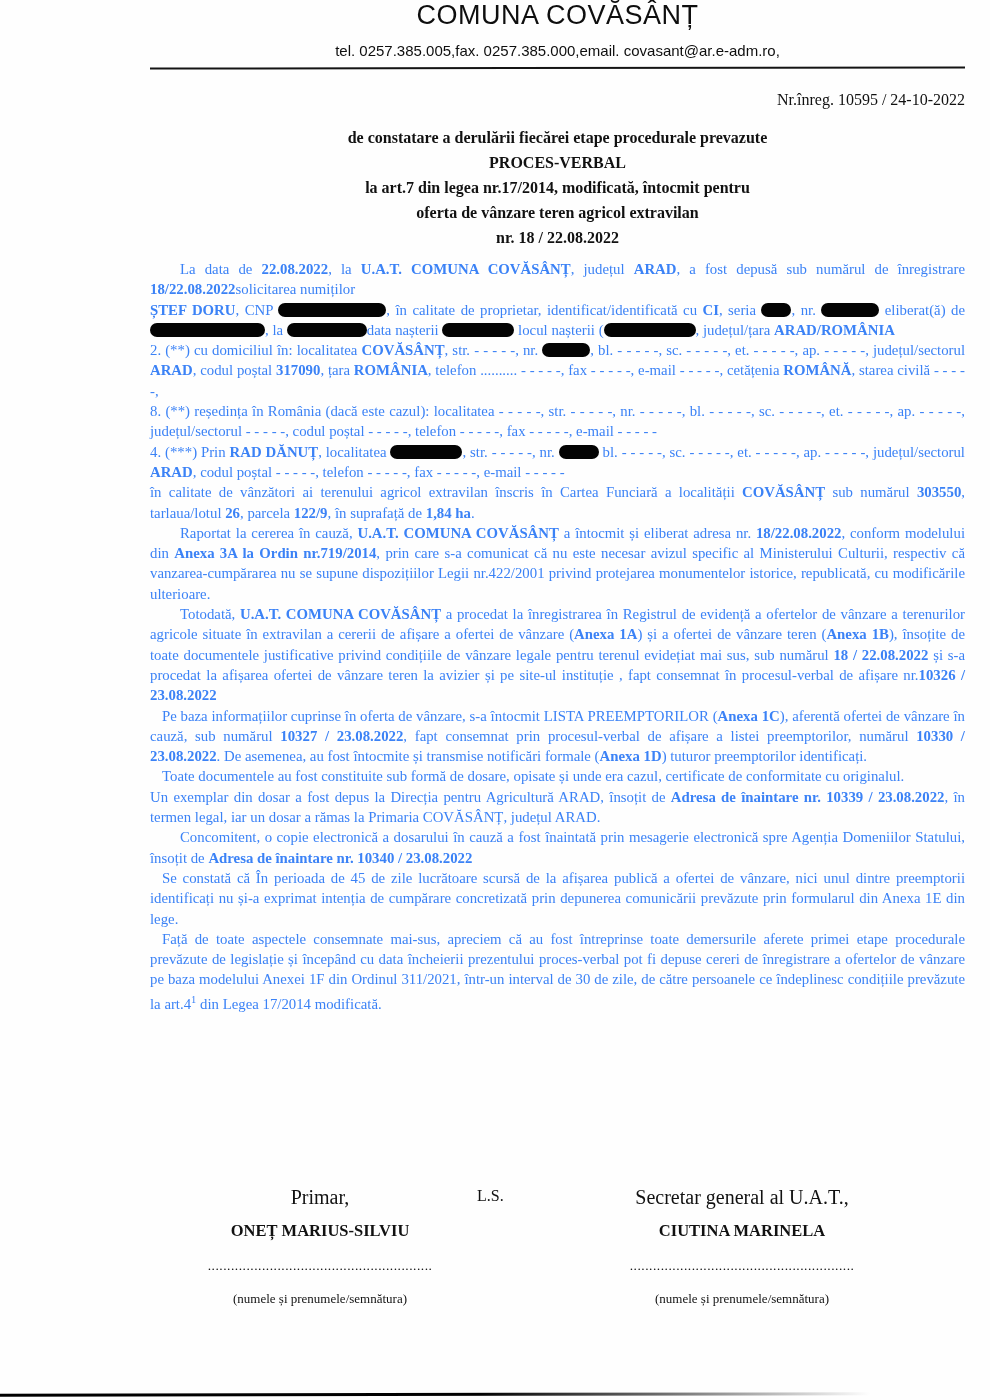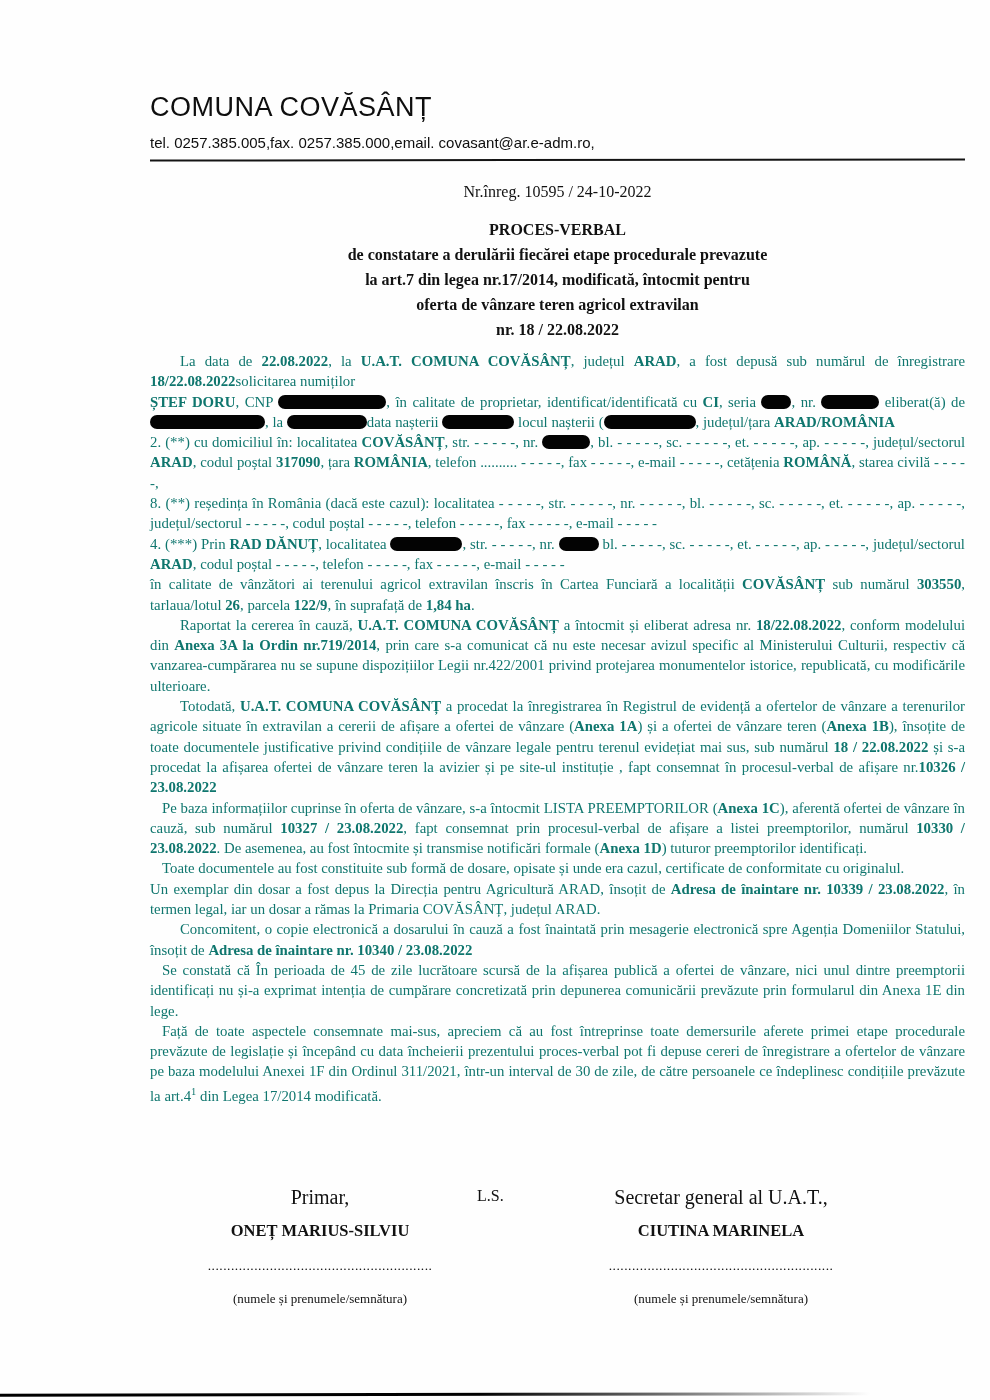--- a/index.html
+++ b/index.html
@@ -3,44 +3,44 @@
 <meta charset="utf-8">
 <style>
   html,body { margin:0; padding:0; background:#ffffff; }
   .page {
     position:relative; width:990px; height:1400px; background:#fefefe;
     overflow:hidden; color:#111; font-family:"Liberation Serif", serif;
   }
   .content { position:absolute; left:150px; top:0; width:815px; }
 
   
-  .letterhead { font-family:"Liberation Sans", sans-serif; padding-top:92px; color:#0e0e0e; }
+  .letterhead { font-family:"Liberation Sans", sans-serif; text-align:center; color:#0e0e0e; }
   .org-name { font-size:27px; letter-spacing:0.5px; margin-bottom:9px; }
   .org-line { font-size:15px; line-height:21px; }
   .rule { height:2px; background:#141414; margin-top:6px; transform:rotate(-0.08deg); }
 
   
-  .regno { text-align:center; font-size:16px; margin-top:22px; }
+  .regno { text-align:right; font-size:16px; margin-top:22px; }
 
   
   .doc-title { text-align:center; font-weight:bold; font-size:16px; line-height:25px; margin-top:16px; }
 
   
-  .bodytext { margin-top:9px; font-size:14.8px; line-height:20.3px; text-align:justify; color:#0f766e; }
+  .bodytext { margin-top:9px; font-size:14.8px; line-height:20.3px; text-align:justify; color:#3b82f6; }
   .para { margin:0; }
   .para.indent-lg { text-indent:30px; }
   .para.indent-sm { text-indent:12px; }
   .redact { display:inline-block; height:14px; background:#030303; border-radius:7px; vertical-align:-2px; }
   sup { font-size:10.5px; }
 
   
   .signature-block { position:absolute; top:1186px; left:150px; width:815px; height:120px; font-size:16px; }
   .sig-col { position:absolute; width:300px; text-align:center; }
   .sig-left  { left:20px; }
-  .sig-right { left:421px; }
+  .sig-right { left:442px; }
   .sig-role { font-size:20px; }
   .sig-name { font-weight:bold; font-size:16.5px; margin-top:12px; }
   .sig-seal { position:absolute; left:327px; top:1px; width:44px; text-align:left; font-size:16px; }
   .sig-dots { margin-top:17px; font-size:13.5px; letter-spacing:0.5px; white-space:nowrap; overflow:hidden; }
   .sig-caption { font-size:13px; margin-top:17px; }
 
   
   .scan-line {
     position:absolute; left:0; bottom:5px; width:870px; height:2.5px;
     background:linear-gradient(90deg,#000 0%,#000 55%,#666 75%,rgba(0,0,0,0) 100%);
@@ -55,22 +55,22 @@
 
     <header class="letterhead">
       <div class="org-name">COMUNA COVĂSÂNȚ</div>
       <div class="org-line">tel. 0257.385.005,fax. 0257.385.000,email. covasant@ar.e-adm.ro,</div>
     </header>
     <div class="rule"></div>
 
     <div class="regno">Nr.înreg. 10595 / 24-10-2022</div>
 
     <div class="doc-title">
+      <div>de constatare a derulării fiecărei etape procedurale prevazute</div>
       <div>PROCES-VERBAL</div>
-      <div>de constatare a derulării fiecărei etape procedurale prevazute</div>
       <div>la art.7 din legea nr.17/2014, modificată, întocmit pentru</div>
       <div>oferta de vânzare teren agricol extravilan</div>
       <div>nr. 18 / 22.08.2022</div>
     </div>
 
     <main class="bodytext" id="doc-body">
         <p class="para indent-lg"><span>La data de </span><b>22.08.2022</b><span>, la </span><b>U.A.T. COMUNA COVĂSÂNȚ</b><span>, județul </span><b>ARAD</b><span>, a fost depusă sub numărul de înregistrare </span><b>18/22.08.2022</b><span>solicitarea numiților</span></p>
         <p class="para"><b>ȘTEF DORU</b><span>, CNP </span><span class="redact" style="width: 108px;"></span><span>, în calitate de proprietar, identificat/identificată cu </span><b>CI</b><span>, seria </span><span class="redact" style="width: 30px;"></span><span>, nr. </span><span class="redact" style="width: 58px;"></span><span> eliberat(ă) de </span><span class="redact" style="width: 115px;"></span><span>, la </span><span class="redact" style="width: 80px;"></span><span>data nașterii </span><span class="redact" style="width: 72px;"></span><span> locul nașterii (</span><span class="redact" style="width: 92px;"></span><span>, județul/țara </span><b>ARAD/ROMÂNIA</b></p>
         <p class="para"><span>2. (**) cu domiciliul în: localitatea </span><b>COVĂSÂNȚ</b><span>, str. - - - - -, nr. </span><span class="redact" style="width: 48px;"></span><span>, bl. - - - - -, sc. - - - - -, et. - - - - -, ap. - - - - -, județul/sectorul </span><b>ARAD</b><span>, codul poștal </span><b>317090</b><span>, țara </span><b>ROMÂNIA</b><span>, telefon .......... - - - - -, fax - - - - -, e-mail - - - - -, cetățenia </span><b>ROMÂNĂ</b><span>, starea civilă - - - - -,</span></p>
         <p class="para"><span>8. (**) reședința în România (dacă este cazul): localitatea - - - - -, str. - - - - -, nr. - - - - -, bl. - - - - -, sc. - - - - -, et. - - - - -, ap. - - - - -, județul/sectorul - - - - -, codul poștal - - - - -, telefon - - - - -, fax - - - - -, e-mail - - - - -</span></p>

